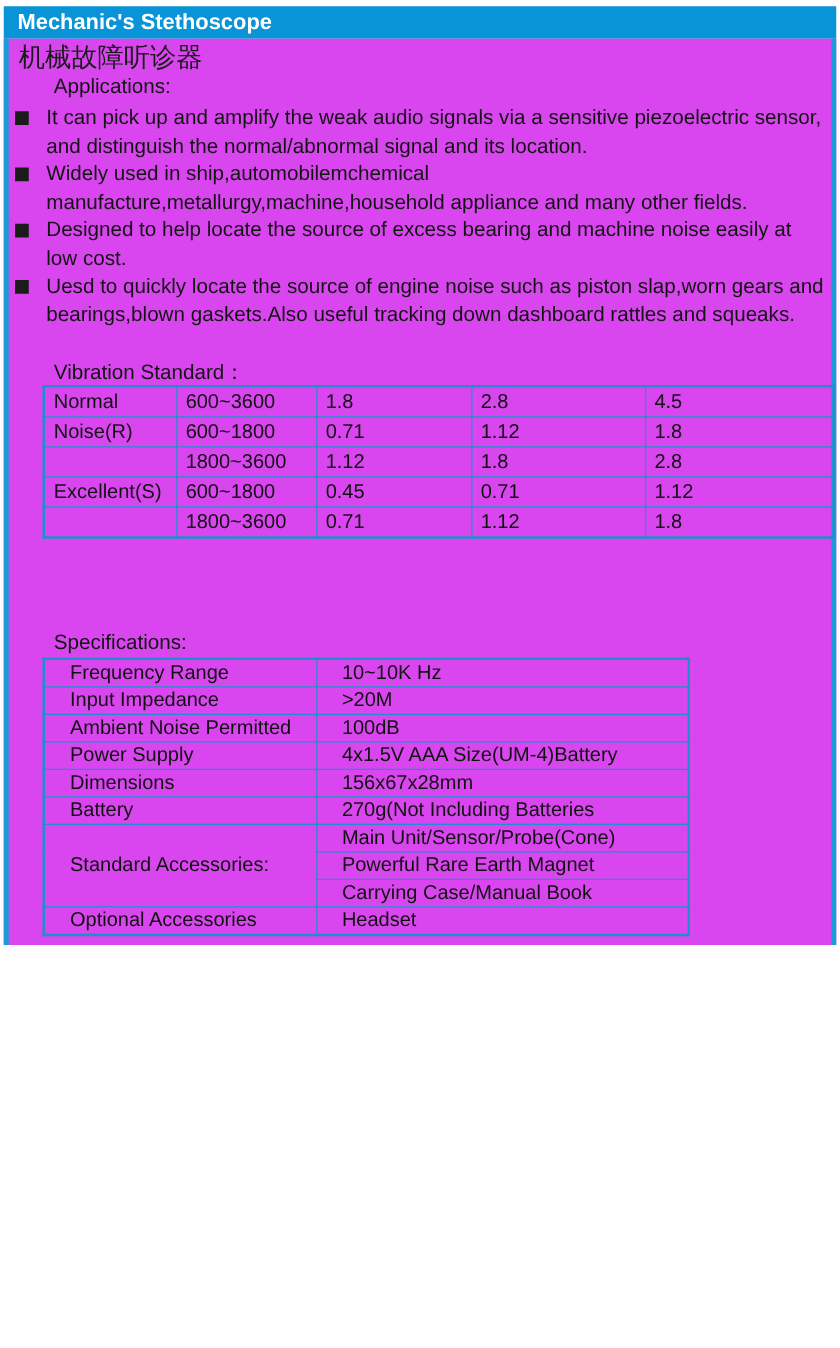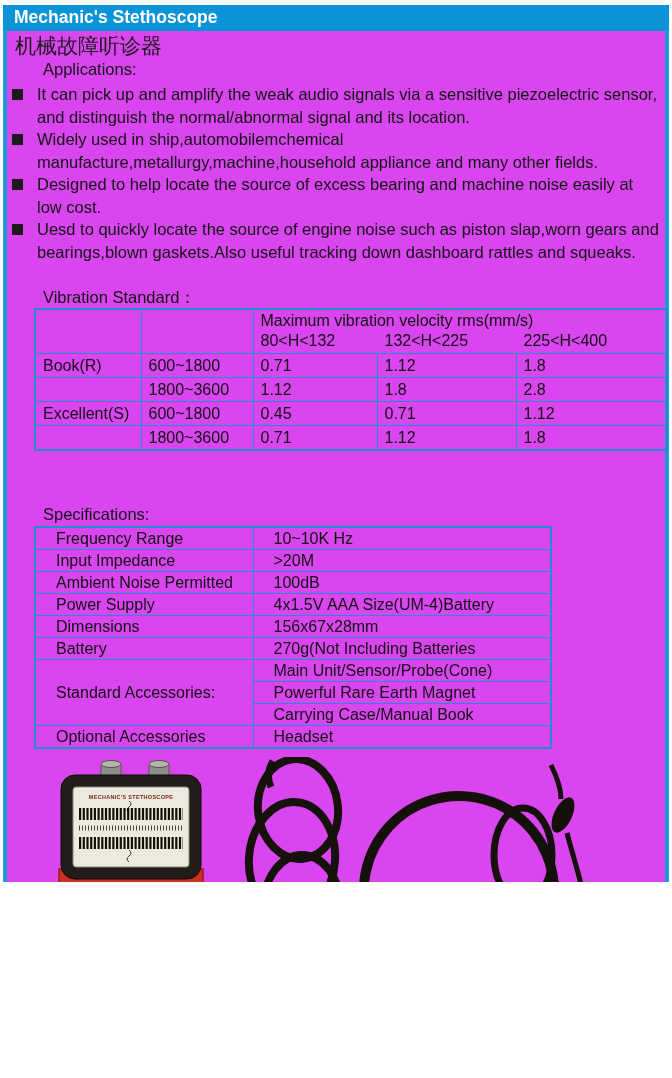--- a/index.html
+++ b/index.html
@@ -1,16 +1,16 @@
 <!DOCTYPE html>
 <html><head>
 <meta charset="utf-8">
 <style>
   html,body{margin:0;padding:0;background:#ffffff;}
-  .sheet{position:relative;width:672px;height:882px;background:#fff;overflow:hidden;
+  .sheet{position:relative;width:672px;height:756px;background:#fff;overflow:hidden;
          font-family:"Liberation Sans",sans-serif;color:#141414;}
   
   .titlebar{position:absolute;left:3px;top:5px;width:666px;height:26px;background:#0a94d8;
             box-sizing:border-box;}
   .titlebar span{display:block;padding-left:11px;line-height:25px;font-size:17.5px;font-weight:bold;color:#ffffff;}
   
   .content{position:absolute;left:3px;top:31px;width:666px;height:1001px;background:#d946ef;
            box-sizing:border-box;border-left:4px solid #1d9ad9;border-right:4px solid #1d9ad9;}
   .cn-title{position:absolute;left:8px;top:1px;font-size:21px;color:#1a1a1a;}
   .apps-label{position:absolute;left:36px;top:29px;font-size:16.5px;}
@@ -68,34 +68,29 @@
 
     <table class="vib">
       <colgroup>
           <col style="width:106px">
           <col style="width:112px">
           <col style="width:124px">
           <col style="width:139px">
           <col style="width:151px">
         </colgroup>
       <tbody>
-      <tr class="sub">
-        <td></td>
-        <td></td>
-        <td colspan="3" class="subcell">
-          <div class="subline">Maximum vibration velocity rms(mm/s)</div>
-          <div class="ranges">
-            <span>80&lt;H&lt;132</span>
-            <span>132&lt;H&lt;225</span>
-            <span>225&lt;H&lt;400</span>
-          </div>
-        </td>
-      </tr>
-      <tr class="data">
-        <td>Book(R)</td>
+      <tr class="data">
+        <td>Normal</td>
+            <td>600~3600</td>
+        <td>1.8</td>
+            <td>2.8</td>
+            <td>4.5</td>
+      </tr>
+      <tr class="data">
+        <td>Noise(R)</td>
             <td>600~1800</td>
         <td>0.71</td>
             <td>1.12</td>
             <td>1.8</td>
       </tr>
       <tr class="data">
         <td></td>
             <td>1800~3600</td>
         <td>1.12</td>
             <td>1.8</td>

